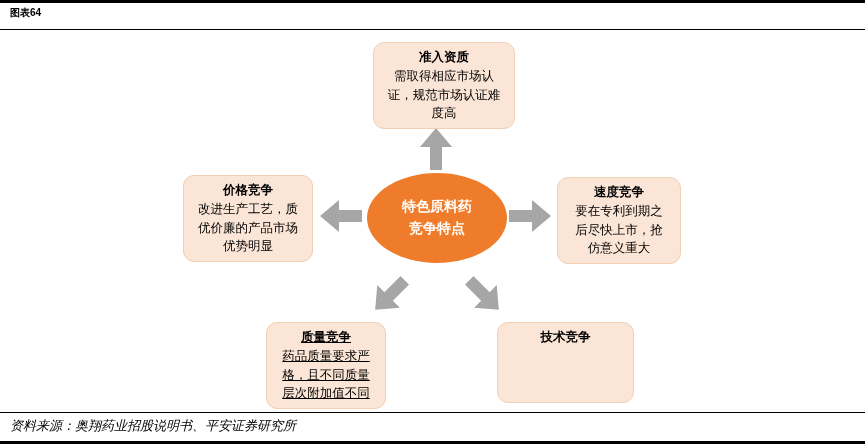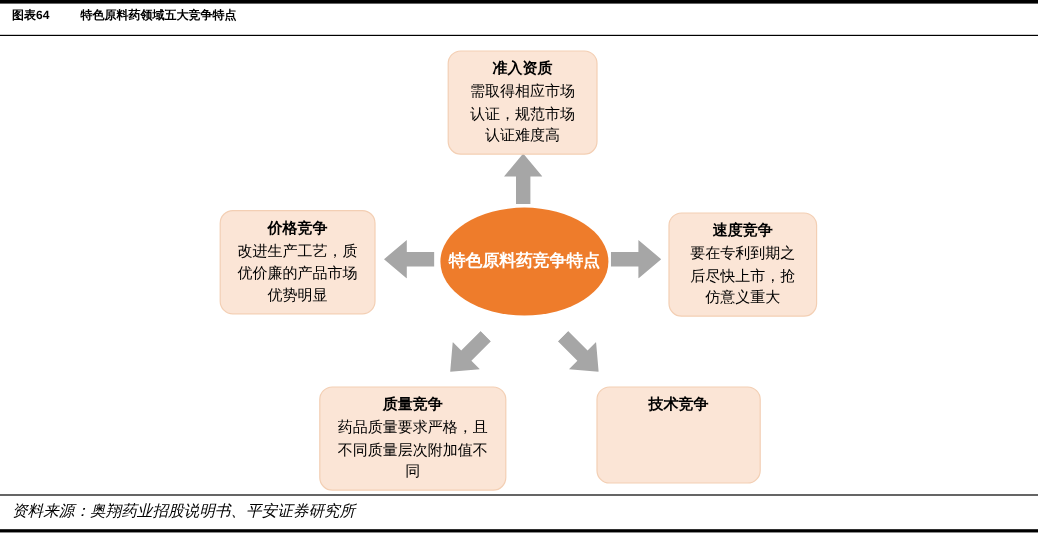--- a/index.html
+++ b/index.html
@@ -39,34 +39,34 @@
     border-radius: 11px;
     text-align: center;
     padding: 5px 12px;
     font-size: 12.5px;
     line-height: 1.5;
     color: #000;
   }
   .node-title { font-weight: bold; }
   .node-body  { font-weight: normal; }
 
-  .node-top          { left: 373px; top: 42px;  width: 125px; min-height: 83px; }
+  .node-top          { left: 373px; top: 42px;  width: 142px; min-height: 83px; }
   .node-left         { left: 183px; top: 175px; width: 130px; min-height: 85px; }
   .node-right        { left: 557px; top: 177px; width: 124px; min-height: 84px; padding-left: 14px; padding-right: 14px; }
-  .node-bottom-left  { left: 266px; top: 322px; width: 156px; min-height: 81px; }
+  .node-bottom-left  { left: 266px; top: 322px; width: 120px; min-height: 81px; text-decoration: underline; }
   .node-bottom-right { left: 497px; top: 322px; width: 137px; min-height: 81px; }
 
   .center-ellipse {
     position: absolute;
     left: 367px; top: 173px;
     width: 140px; height: 90px;
     background: var(--center-fill);
     border-radius: 50%;
     display: flex;
-    flex-direction: row;
+    flex-direction: column;
     align-items: center;
     justify-content: center;
     color: #ffffff;
     font-size: 14px;
     font-weight: bold;
     line-height: 1.55;
     text-align: center;
   }
 
   .arrow {
@@ -95,21 +95,20 @@
 </style>
 </head>
 <body>
 
 <div class="page">
 
   <div class="rule rule-top"></div>
 
   <div class="header">
     <span>图表64</span>
-    <span>特色原料药领域五大竞争特点</span>
   </div>
 
   <div class="rule rule-under-title"></div>
 
   <span class="arrow arrow-up">
     <svg viewBox="0 0 42 32" width="42" height="32">
         <polygon class="arrow-shape" points="0,10 23,10 23,0 42,16 23,32 23,22 0,22"></polygon>
       </svg>
   </span>
   <span class="arrow arrow-left">

